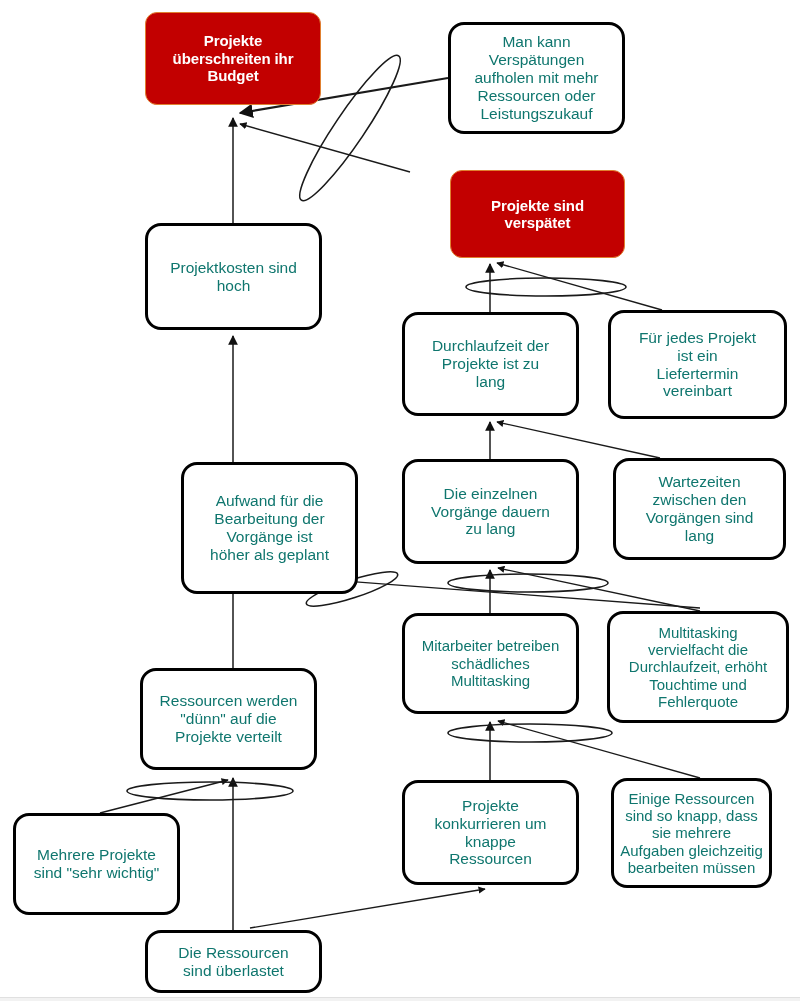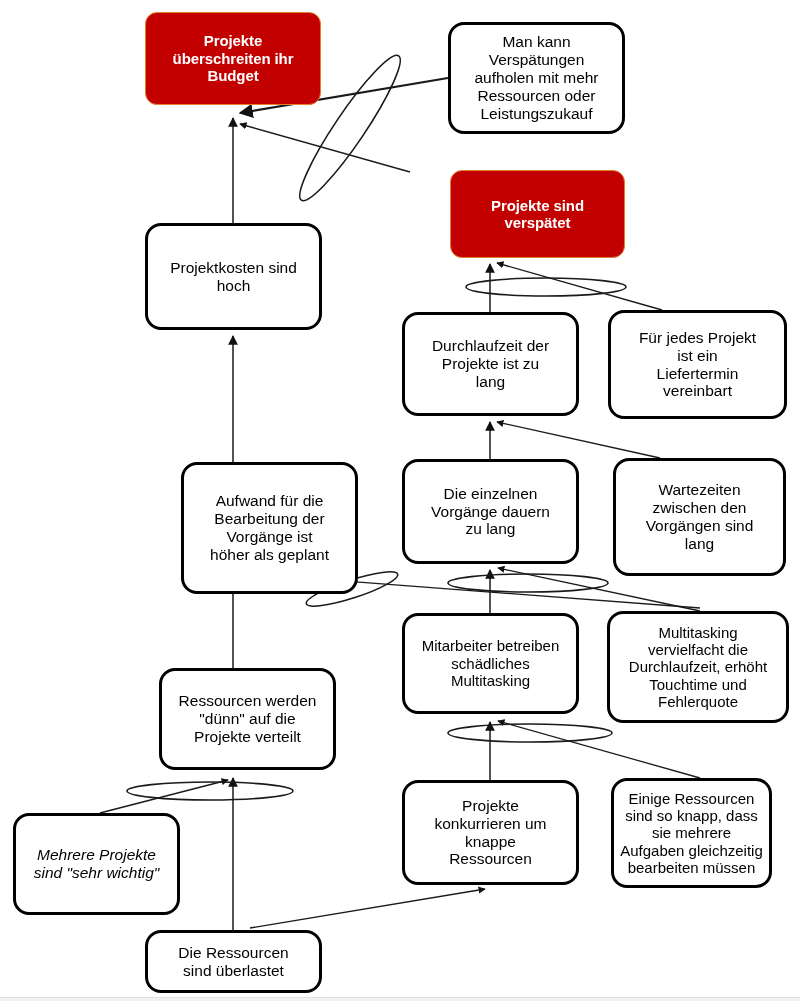--- a/index.html
+++ b/index.html
@@ -39,21 +39,21 @@
     background: #C20000;
     color: #ffffff;
     font-weight: bold;
     font-size: 15px;
     border: 1px solid #E08030;
     border-radius: 12px;
     letter-spacing: -0.1px;
   }
   .node.cause {
     background: #ffffff;
-    color: #000000;
+    color: #0f766e;
     border: 3px solid #000000;
     font-size: 15.5px;
     border-radius: 16px;
   }
   .node.cause.small {
     font-size: 15px;
   }
   .bottom-rule {
     position: absolute;
     left: 0;
@@ -173,63 +173,63 @@
 Vorgänge ist
 höher als geplant</span>
   </div>
 
   <div class="node cause" style="left:402px; top:459px; width:177px; height:105px;">
     <span>Die einzelnen
 Vorgänge dauern
 zu lang</span>
   </div>
 
-  <div class="node cause" style="left:613px; top:458px; width:173px; height:118px;">
+  <div class="node cause" style="left:613px; top:458px; width:173px; height:102px;">
     <span>Wartezeiten
 zwischen den
 Vorgängen sind
 lang</span>
   </div>
 
   <div class="node cause small" style="left:402px; top:613px; width:177px; height:101px;text-align:center;">
     <span>Mitarbeiter betreiben
 schädliches
 Multitasking</span>
   </div>
 
   <div class="node cause small" style="left:607px; top:611px; width:182px; height:112px;">
     <span>Multitasking
 vervielfacht die
 Durchlaufzeit, erhöht
 Touchtime und
 Fehlerquote</span>
   </div>
 
-  <div class="node cause" style="left:159px; top:668px; width:177px; height:102px;">
+  <div class="node cause" style="left:140px; top:668px; width:177px; height:102px;">
     <span>Ressourcen werden
 "dünn" auf die
 Projekte verteilt</span>
   </div>
 
   <div class="node cause" style="left:402px; top:780px; width:177px; height:105px;">
     <span>Projekte
 konkurrieren um
 knappe
 Ressourcen</span>
   </div>
 
   <div class="node cause small" style="left:611px; top:778px; width:161px; height:110px;">
     <span>Einige Ressourcen
 sind so knapp, dass
 sie mehrere
 Aufgaben gleichzeitig
 bearbeiten müssen</span>
   </div>
 
-  <div class="node cause" style="left:13px; top:813px; width:167px; height:102px;font-style:italic;">
+  <div class="node cause" style="left:13px; top:813px; width:167px; height:102px;">
     <span>Mehrere Projekte
 sind "sehr wichtig"</span>
   </div>
 
   <div class="node cause" style="left:145px; top:930px; width:177px; height:63px;">
     <span>Die Ressourcen
 sind überlastet</span>
   </div>
 
   <div class="bottom-rule"></div>

